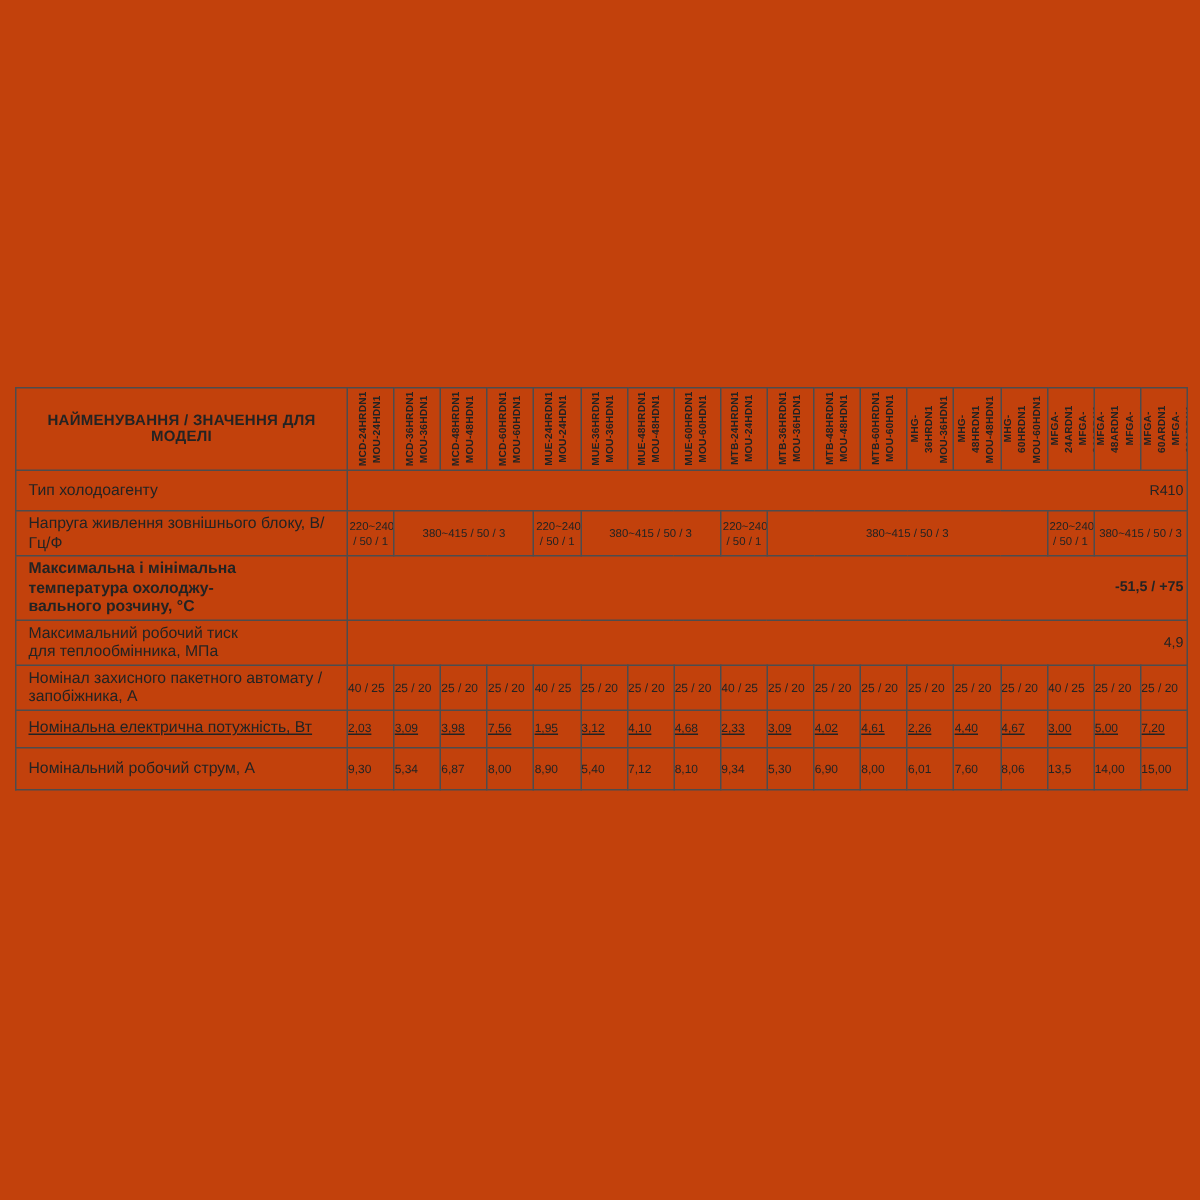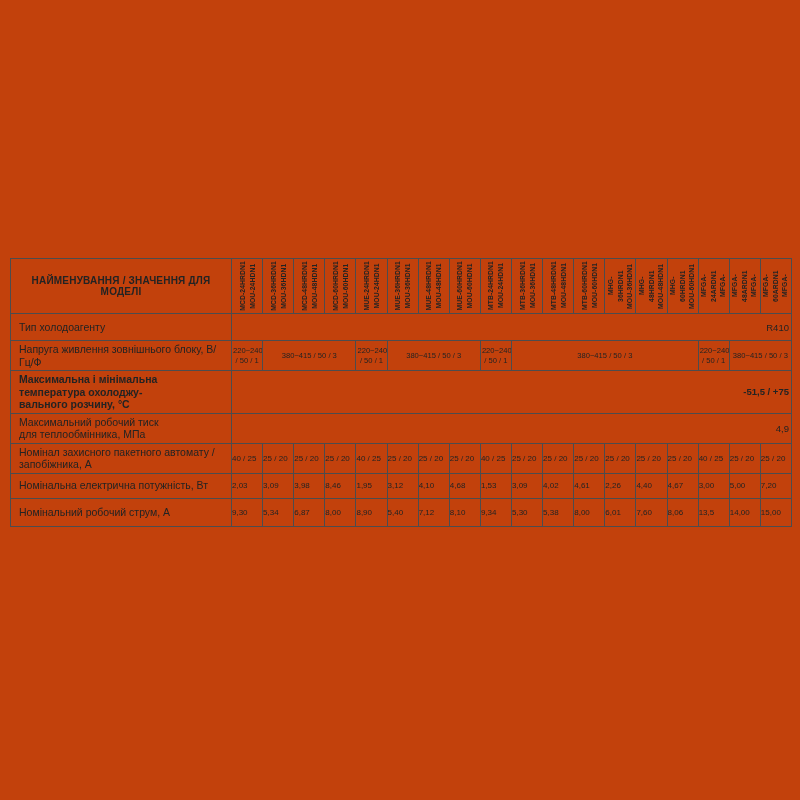--- a/index.html
+++ b/index.html
@@ -212,31 +212,31 @@
           <td class="num-value">25 / 20</td>
           <td class="num-value">25 / 20</td>
           <td class="num-value">25 / 20</td>
           <td class="num-value">25 / 20</td>
           <td class="num-value">25 / 20</td>
           <td class="num-value">25 / 20</td>
           <td class="num-value">40 / 25</td>
           <td class="num-value">25 / 20</td>
           <td class="num-value">25 / 20</td>
         </tr>
-        <tr style="height: 25px;">
+        <tr style="height: 25px; text-decoration: underline;">
           <td class="row-label">Номінальна електрична потужність, Вт</td>
           <td class="num-value">2,03</td>
           <td class="num-value">3,09</td>
           <td class="num-value">3,98</td>
-          <td class="num-value">8,46</td>
+          <td class="num-value">7,56</td>
           <td class="num-value">1,95</td>
           <td class="num-value">3,12</td>
           <td class="num-value">4,10</td>
           <td class="num-value">4,68</td>
-          <td class="num-value">1,53</td>
+          <td class="num-value">2,33</td>
           <td class="num-value">3,09</td>
           <td class="num-value">4,02</td>
           <td class="num-value">4,61</td>
           <td class="num-value">2,26</td>
           <td class="num-value">4,40</td>
           <td class="num-value">4,67</td>
           <td class="num-value">3,00</td>
           <td class="num-value">5,00</td>
           <td class="num-value">7,20</td>
         </tr>
@@ -245,21 +245,21 @@
           <td class="num-value">9,30</td>
           <td class="num-value">5,34</td>
           <td class="num-value">6,87</td>
           <td class="num-value">8,00</td>
           <td class="num-value">8,90</td>
           <td class="num-value">5,40</td>
           <td class="num-value">7,12</td>
           <td class="num-value">8,10</td>
           <td class="num-value">9,34</td>
           <td class="num-value">5,30</td>
-          <td class="num-value">5,38</td>
+          <td class="num-value">6,90</td>
           <td class="num-value">8,00</td>
           <td class="num-value">6,01</td>
           <td class="num-value">7,60</td>
           <td class="num-value">8,06</td>
           <td class="num-value">13,5</td>
           <td class="num-value">14,00</td>
           <td class="num-value">15,00</td>
         </tr>
       </tbody>
   </table>

